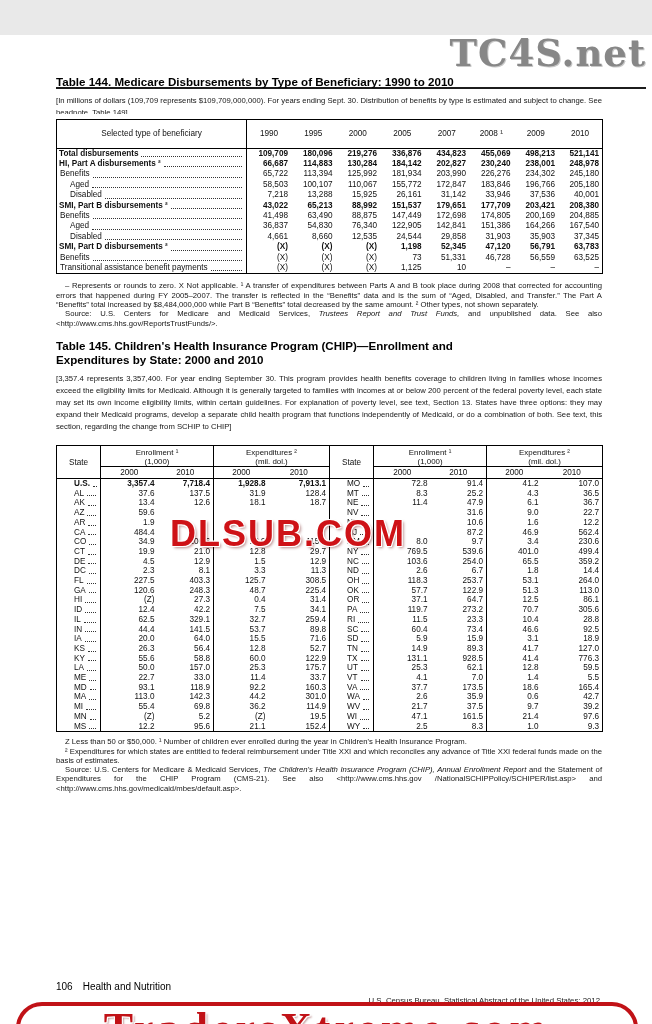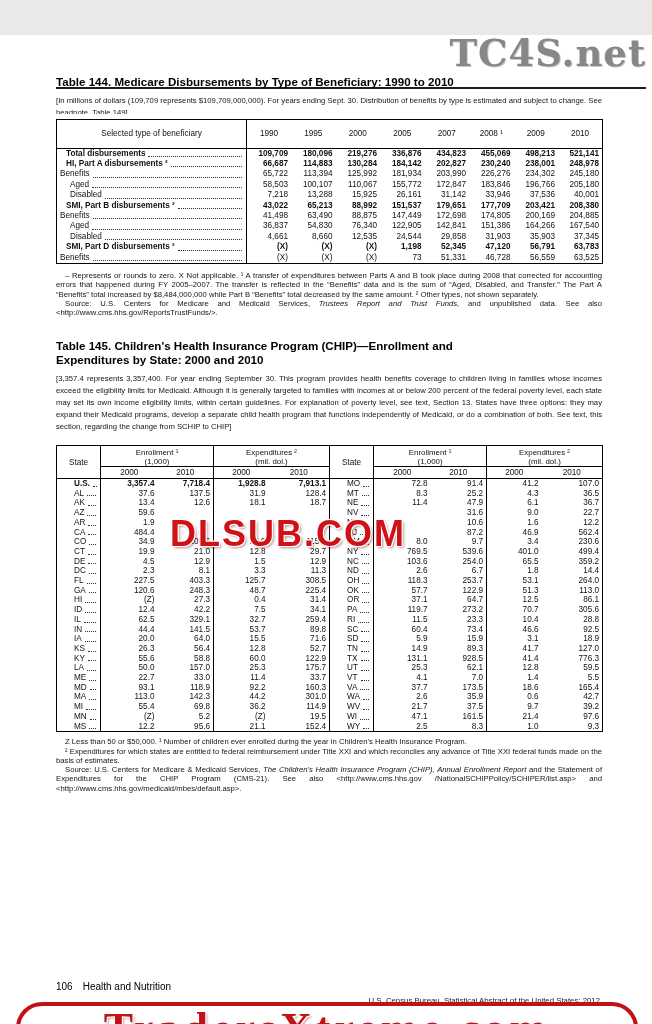--- a/index.html
+++ b/index.html
@@ -37,21 +37,21 @@
   .t144,.t145{border:1.2px solid #000;}
   th{font-weight:normal;}
 
   
   .t144 th,.t144 td{font-size:8.2px;padding:0 3px;}
   .t144 thead th{border-bottom:1px solid #000;text-align:center;padding:9px 2px;line-height:9.5px;}
   .t144 .stub-h{border-right:1px solid #000;}
   .t144 td{line-height:10.4px;height:10.4px;}
   .t144 td.stub{border-right:1px solid #000;overflow:hidden;}
   .t144 td.num{text-align:right;}
-  td.i0{padding-left:3px;} td.i1{padding-left:9px;} td.i2{padding-left:13px;}
+  td.i0{padding-left:3px;} td.i1{padding-left:2px;} td.i2{padding-left:13px;}
   tr.b td{font-weight:bold;}
 
   
   .sw{display:flex;align-items:flex-end;width:100%;}
   .lbl{white-space:nowrap;}
   .lead{flex:1 1 auto;border-bottom:1.3px dotted #333;margin:0 1px 2px 3px;min-width:4px;}
 
   
   .t145 th,.t145 td{font-size:8.2px;padding:0 3px;overflow:hidden;}
   .t145 .sh{text-align:center;vertical-align:middle;border-bottom:1px solid #000;}
@@ -272,20 +272,36 @@
               </span>
             </td>
             <td class="num">(X)</td>
             <td class="num">(X)</td>
             <td class="num">(X)</td>
             <td class="num">73</td>
             <td class="num">51,331</td>
             <td class="num">46,728</td>
             <td class="num">56,559</td>
             <td class="num">63,525</td>
+          </tr>
+          <tr>
+            <td class="stub i0">
+              <span class="sw">
+                <span class="lbl">Transitional assistance benefit payments</span>
+                <span class="lead"></span>
+              </span>
+            </td>
+            <td class="num">(X)</td>
+            <td class="num">(X)</td>
+            <td class="num">(X)</td>
+            <td class="num">1,125</td>
+            <td class="num">10</td>
+            <td class="num">–</td>
+            <td class="num">–</td>
+            <td class="num">–</td>
           </tr>
         </tbody>
     </table>
 
     <p class="fnote ind first">– Represents or rounds to zero. X Not applicable. ¹ A transfer of expenditures between Parts A and B took place during 2008 that corrected for accounting errors that happened during FY 2005–2007. The transfer is reflected in the “Benefits” data and is the sum of “Aged, Disabled, and Transfer.” The Part A “Benefits” total increased by $8,484,000,000 while Part B “Benefits” total decreased by the same amount. ² Other types, not shown separately.</p>
     <p class="fnote ind"><span>Source: U.S. Centers for Medicare and Medicaid Services, </span><i>Trustees Report and Trust Funds,</i><span> and unpublished data. See also &lt;http://www.cms.hhs.gov/ReportsTrustFunds/&gt;.</span></p>
   </section>
 
   <section class="block" id="block145">
     <div class="ttl"><span>Table 145. Children's Health Insurance Program (CHIP)—Enrollment and</span><br><span>Expenditures by State: 2000 and 2010</span></div>

